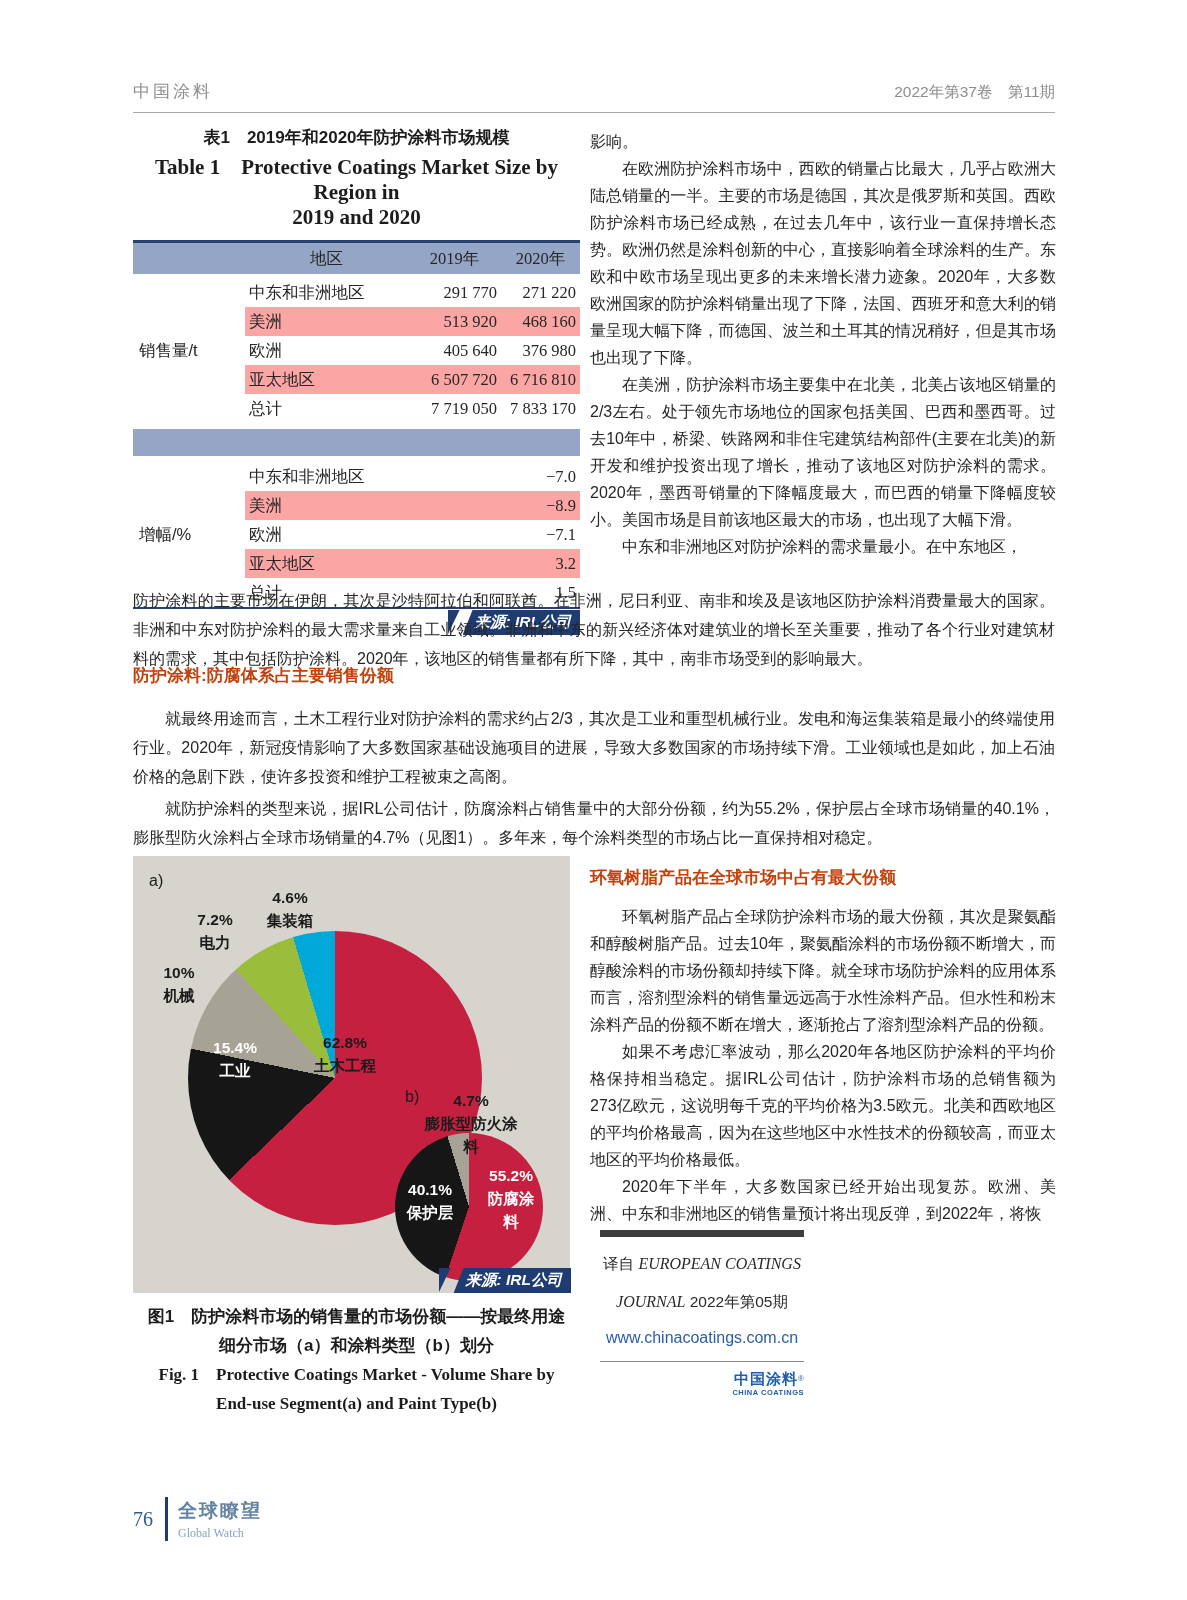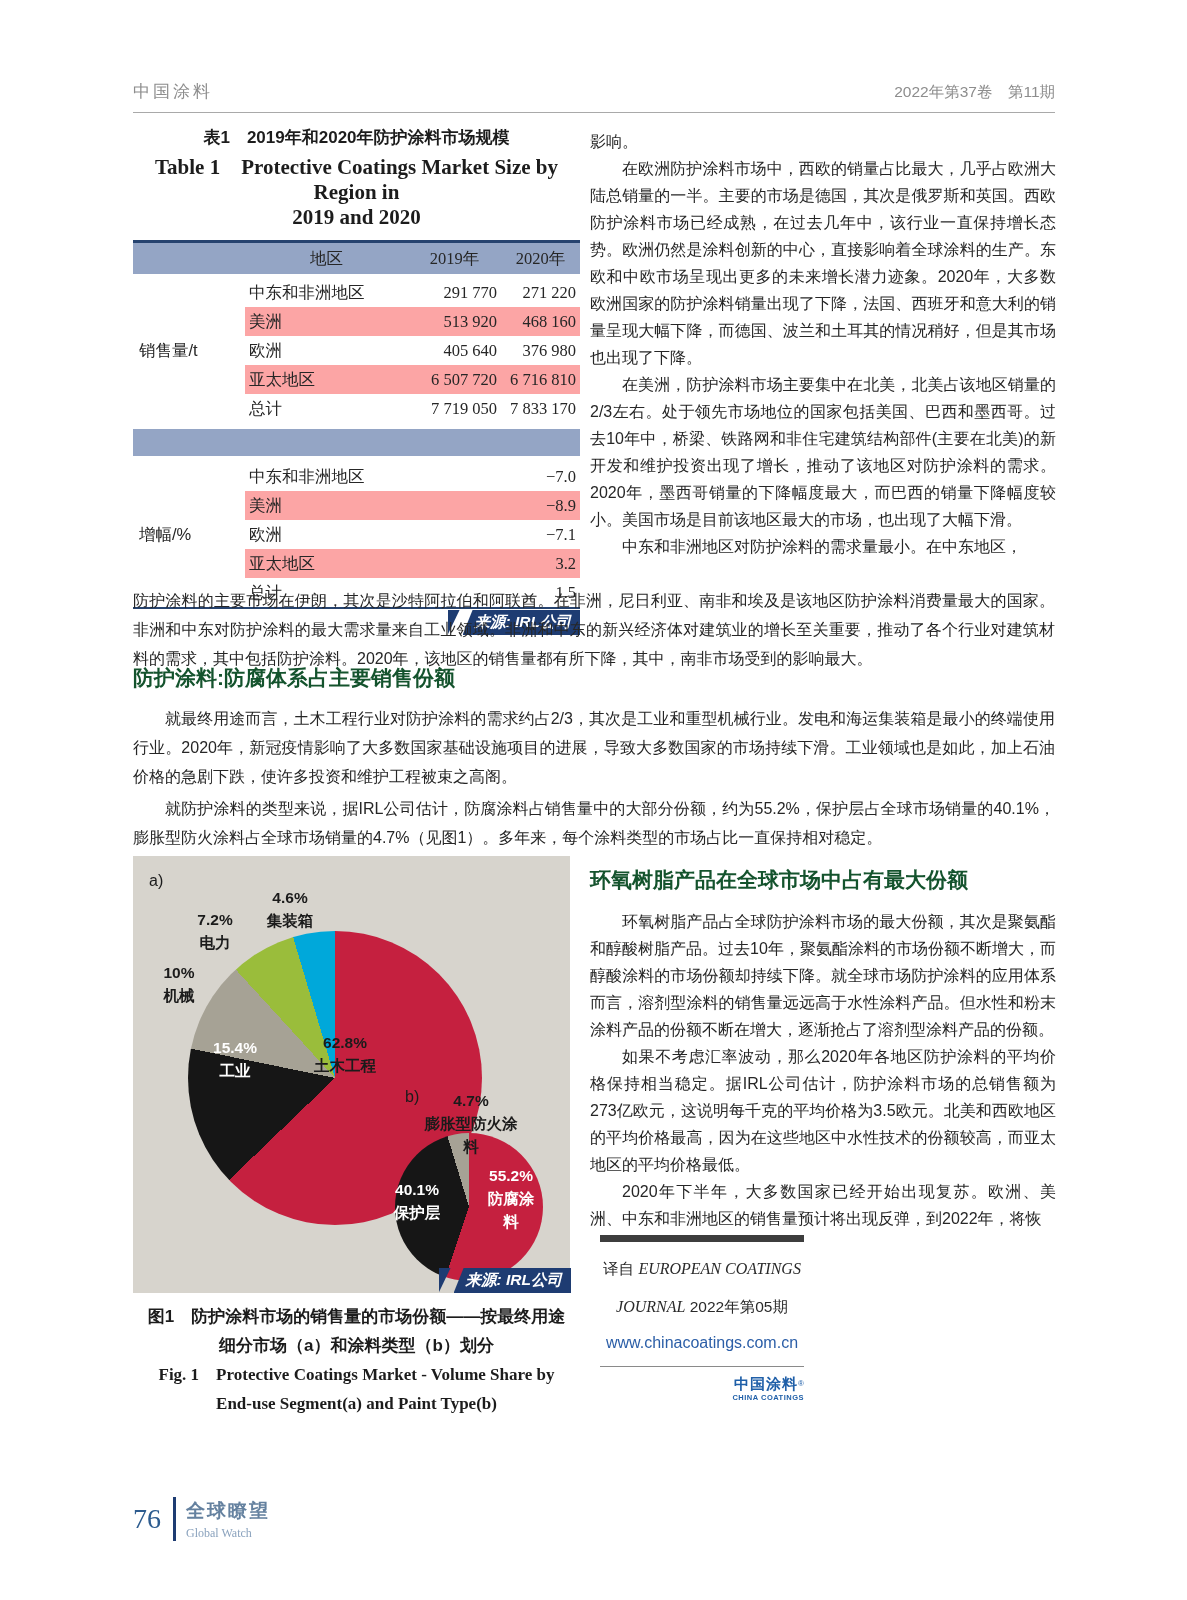--- a/index.html
+++ b/index.html
@@ -32,21 +32,21 @@
   .src-tag{display:flex;align-items:stretch;height:25px;text-align:center;}
   .src-tri{width:12px;background:#1e3c72;clip-path:polygon(0 0,100% 0,0 100%);margin-right:3px;}
   .src-box{background:#1e3c72;color:#fff;font-style:italic;font-weight:bold;font-size:15.5px;
            display:flex;align-items:center;padding:0 9px 0 12px;clip-path:polygon(10px 0,100% 0,100% 100%,0 100%);}
 
   
   .para{font-size:16px;line-height:27px;text-align:justify;color:#262626;}
   .indent{text-indent:2em;}
   .rct{position:absolute;left:590px;top:128px;width:466px;}
   .fw1{position:absolute;left:133px;top:586px;width:922px;line-height:29px;}
-  .sec-h{font-size:21px;font-weight:bold;color:#14532d;}
+  .sec-h{font-size:17px;font-weight:bold;color:#c2410c;}
   .sec1-h{position:absolute;left:133px;top:664px;width:922px;}
   .sec1-p1{position:absolute;left:133px;top:704px;width:922px;line-height:29px;}
   .sec1-p2{position:absolute;left:133px;top:794px;width:922px;line-height:29px;}
 
   
   .figure{position:absolute;left:133px;top:856px;width:437px;height:437px;background:#d7d4cd;}
   .pie{position:absolute;border-radius:50%;}
   .pie-a{left:55px;top:75px;width:294px;height:294px;}
   .pie-b{left:262px;top:277px;width:148px;height:148px;}
   .panel-lab{position:absolute;font-size:16px;color:#1b1b1b;}
@@ -68,21 +68,21 @@
   .attr-line i{font-family:"Liberation Serif","DejaVu Serif",serif;font-size:16px;}
   .attr-url{display:block;text-align:center;font-size:16px;color:#2b5ea7;margin-top:16px;text-decoration:none;}
   .attr-sep{border-top:1.5px solid #8a8a8a;margin-top:14px;}
   .attr-logo{text-align:right;margin-top:10px;line-height:14px;}
   .logo-zh{font-size:15px;font-weight:bold;color:#1f5fa8;letter-spacing:1px;}
   .logo-mark{font-size:8px;vertical-align:top;color:#1f5fa8;}
   .logo-en{font-size:7.5px;font-weight:bold;color:#1f5fa8;letter-spacing:0.5px;}
 
   
   .footer{position:absolute;left:133px;top:1497px;display:flex;align-items:center;}
-  .f-page{font-size:28px;color:#2d5c8f;font-family:"Liberation Serif","DejaVu Serif",serif;}
+  .f-page{font-size:20px;color:#2d5c8f;font-family:"Liberation Serif","DejaVu Serif",serif;}
   .f-bar{width:3px;height:44px;background:#1e3c72;margin:0 10px 0 12px;}
   .f-zh{font-size:19px;font-weight:bold;color:#64819f;letter-spacing:2px;}
   .f-en{font-size:12px;color:#8aa2bd;font-family:"Liberation Serif","DejaVu Serif",serif;margin-top:2px;}
 </style>
 </head>
 <body>
 
 <div class="page">
 
   <div class="hdr">
@@ -187,21 +187,21 @@
     </div>
 
     <div class="panel-lab" style="left:272px;top:232px;">b)</div>
 
     <div class="pie pie-b" style="background: conic-gradient(rgb(197, 32, 63) 0deg, rgb(197, 32, 63) 198.72deg, rgb(22, 22, 22) 198.72deg, rgb(22, 22, 22) 343.08deg, rgb(166, 162, 149) 343.08deg, rgb(166, 162, 149) 360deg);"></div>
 
     <div class="plabel" style="left:338px;top:233px;">
       <div>4.7%</div>
       <div>膨胀型防火涂料</div>
     </div>
-    <div class="plabel light" style="left:284px;top:322px;">
+    <div class="plabel light" style="left:297px;top:322px;">
       <div>40.1%</div>
       <div>保护层</div>
     </div>
     <div class="plabel light" style="left:378px;top:308px;">
       <div>55.2%</div>
       <div>防腐涂料</div>
     </div>
 
     <div class="fig-src">
       <div class="src-tag">

